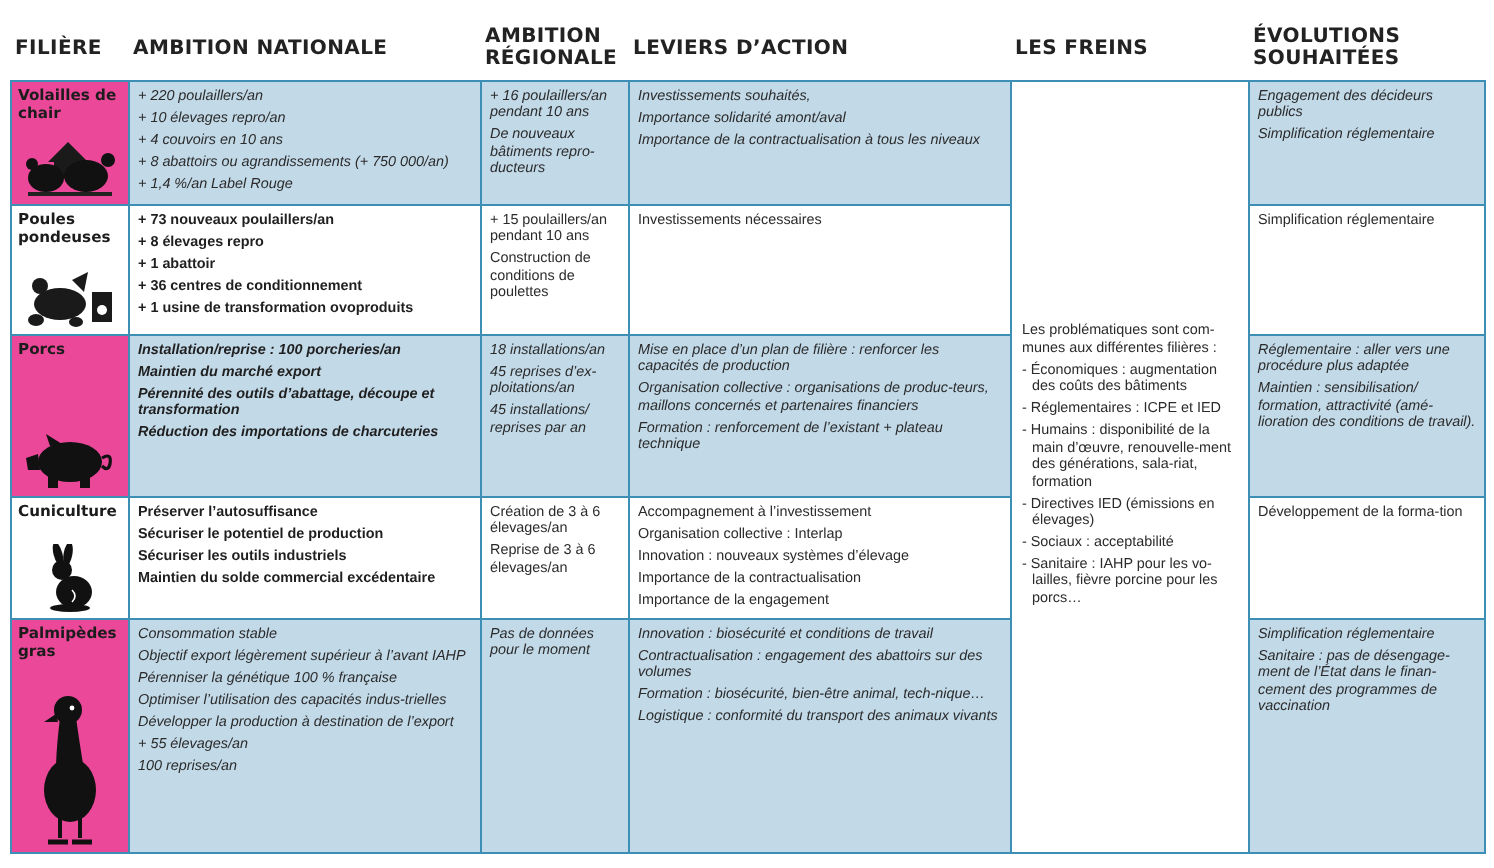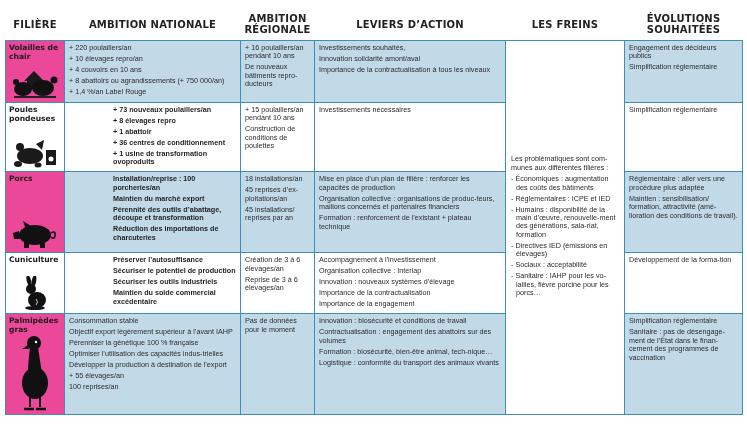--- a/index.html
+++ b/index.html
@@ -1,29 +1,29 @@
 <!DOCTYPE html>
 <html><head>
 <meta charset="utf-8">
 <style>
   html, body { margin:0; padding:0; background:#ffffff; }
   body { width:747px; height:434px; position:relative; overflow:hidden;
          font-family:"Liberation Sans", sans-serif; color:#2b2b2b; }
   table.main { position:absolute; left:5px; top:8px; border-collapse:collapse; table-layout:fixed; width:737px; }
-  th { font-family:"DejaVu Sans", sans-serif; font-weight:bold; font-size:10px; color:#222; text-align:center;
+  th { font-family:"DejaVu Sans", sans-serif; font-weight:bold; font-size:10px; color:#222; text-align:left;
        vertical-align:middle; padding:0 2px; height:32px; line-height:11px; letter-spacing:0.2px; }
   td { border:1.5px solid #3d8fb5; vertical-align:top; font-size:7.2px; line-height:8.4px; padding:3px 4px 2px 4px; }
-  td.blue { background:#c2d9e8; }
+  td.blue { background:#c2d9e8;font-style:italic; }
   td.white { background:#ffffff; }
   td.filiere { background:#ec4899; padding:3px 3px; position:relative; }
   td.filiere.white-f { background:#ffffff; }
   .flabel { font-weight:bold; font-size:7.6px; line-height:8.6px; color:#1c1c1c; font-family:"DejaVu Sans", sans-serif; }
   .icon { position:absolute; left:4px; right:4px; bottom:3px; display:flex; justify-content:center; align-items:flex-end; }
   .item { margin-bottom:2.6px; }
-  .bold .item { font-weight:bold; color:#1f1f1f;margin-left:44px; }
+  .bold .item { font-weight:bold; color:#1f1f1f; }
   td.freins { background:#fff; vertical-align:middle; padding:4px 5px; }
   .fr-intro { margin-bottom:3px; }
   .fr-item { padding-left:5px; text-indent:-5px; margin-bottom:2.6px; }
 </style>
 </head>
 <body>
 
 <table class="main">
   <colgroup>
     <col style="width:59px">
@@ -66,21 +66,21 @@
         <div class="item">+ 4 couvoirs en 10 ans</div>
         <div class="item">+ 8 abattoirs ou agrandissements (+ 750 000/an)</div>
         <div class="item">+ 1,4 %/an Label Rouge</div>
       </td>
       <td class="blue">
         <div class="item">+ 16 poulaillers/an pendant 10 ans</div>
         <div class="item">De nouveaux bâtiments repro-ducteurs</div>
       </td>
       <td class="blue">
         <div class="item">Investissements souhaités,</div>
-        <div class="item">Innovation solidarité amont/aval</div>
+        <div class="item">Importance solidarité amont/aval</div>
         <div class="item">Importance de la contractualisation à tous les niveaux</div>
       </td>
       <td class="freins" rowspan="5">
         <div class="fr-intro">Les problématiques sont com-munes aux différentes filières :</div>
         <div class="fr-item">- Économiques : augmentation des coûts des bâtiments</div>
         <div class="fr-item">- Réglementaires : ICPE et IED</div>
         <div class="fr-item">- Humains : disponibilité de la main d’œuvre, renouvelle-ment des générations, sala-riat, formation</div>
         <div class="fr-item">- Directives IED (émissions en élevages)</div>
         <div class="fr-item">- Sociaux : acceptabilité</div>
         <div class="fr-item">- Sanitaire : IAHP pour les vo-lailles, fièvre porcine pour les porcs…</div>
@@ -190,21 +190,21 @@
         <div class="item">Organisation collective : Interlap</div>
         <div class="item">Innovation : nouveaux systèmes d’élevage</div>
         <div class="item">Importance de la contractualisation</div>
         <div class="item">Importance de la engagement</div>
       </td>
       <td class="white">
         <div class="item">Développement de la forma-tion</div>
       </td>
     </tr>
 
-    <tr style="height:101px">
+    <tr style="height:117px">
       <td class="filiere">
         <div class="flabel">Palmipèdes gras</div>
         <div class="icon">
           <svg width="34" height="78" viewBox="0 0 34 78">
             <circle cx="16" cy="10" r="7" fill="#111"></circle>
             <path d="M10 12 L4 16 L11 16 Z" fill="#111"></path>
             <circle cx="18" cy="9" r="1.2" fill="#fff"></circle>
             <path d="M12 14 Q10 30 10 40 L24 40 Q22 28 20 14 Z" fill="#111"></path>
             <ellipse cx="17" cy="50" rx="13" ry="16" fill="#111"></ellipse>
             <rect x="11" y="64" width="2" height="10" fill="#111"></rect>

